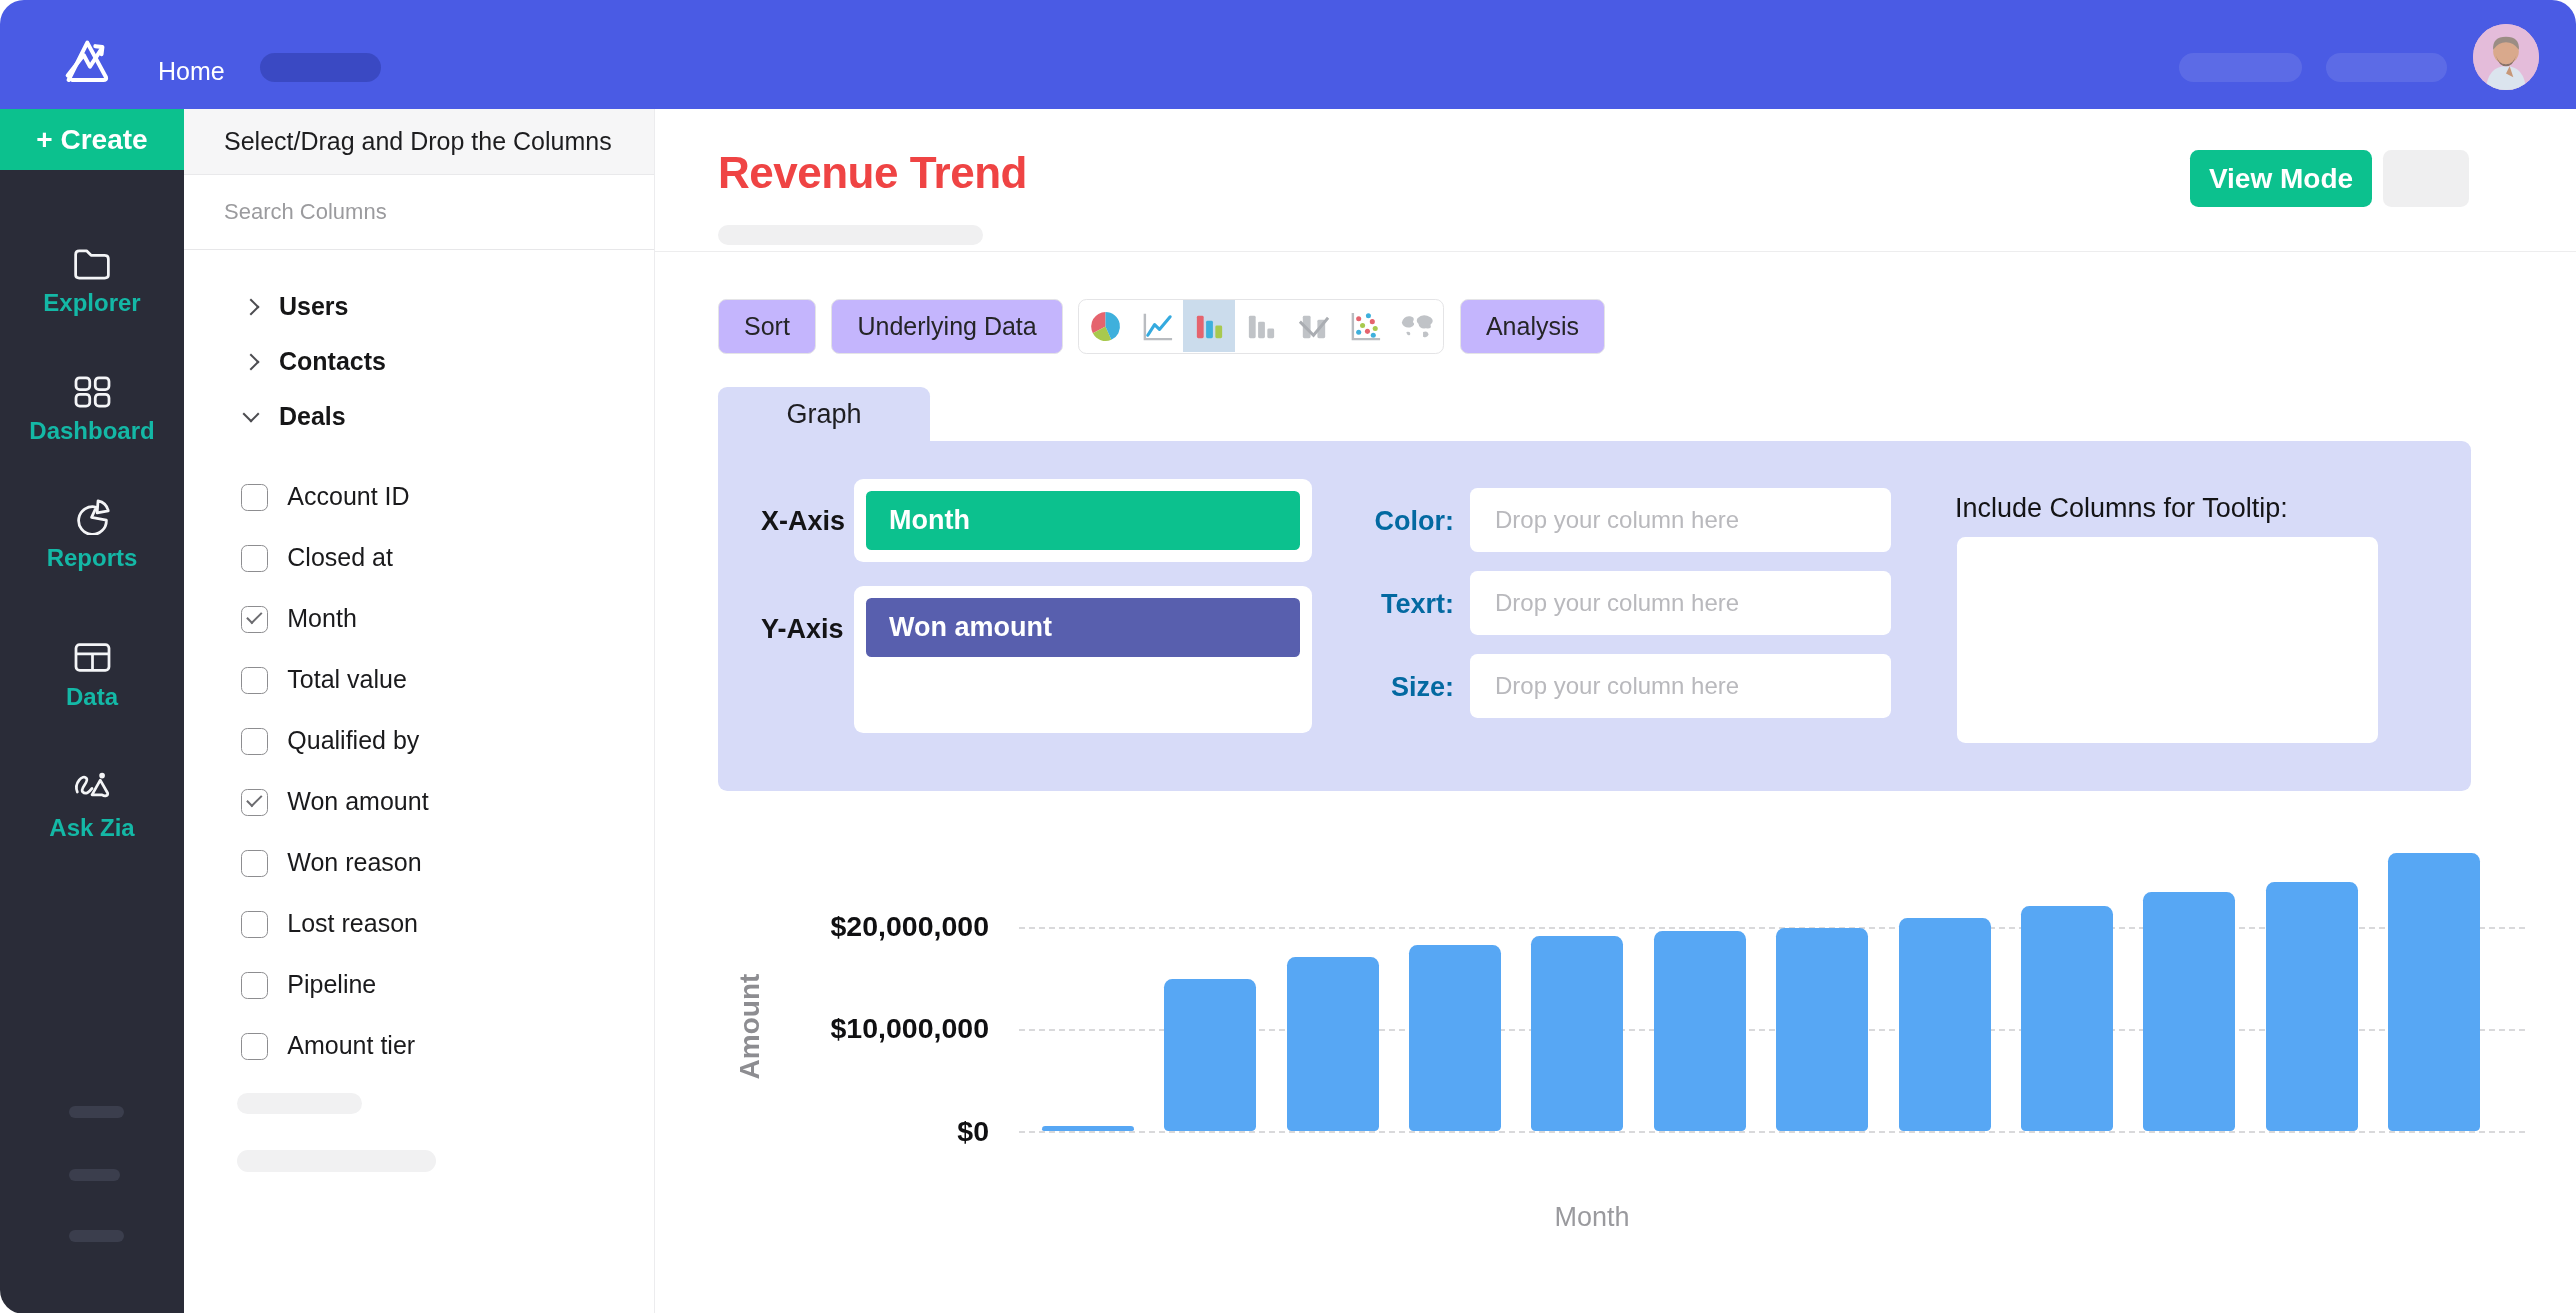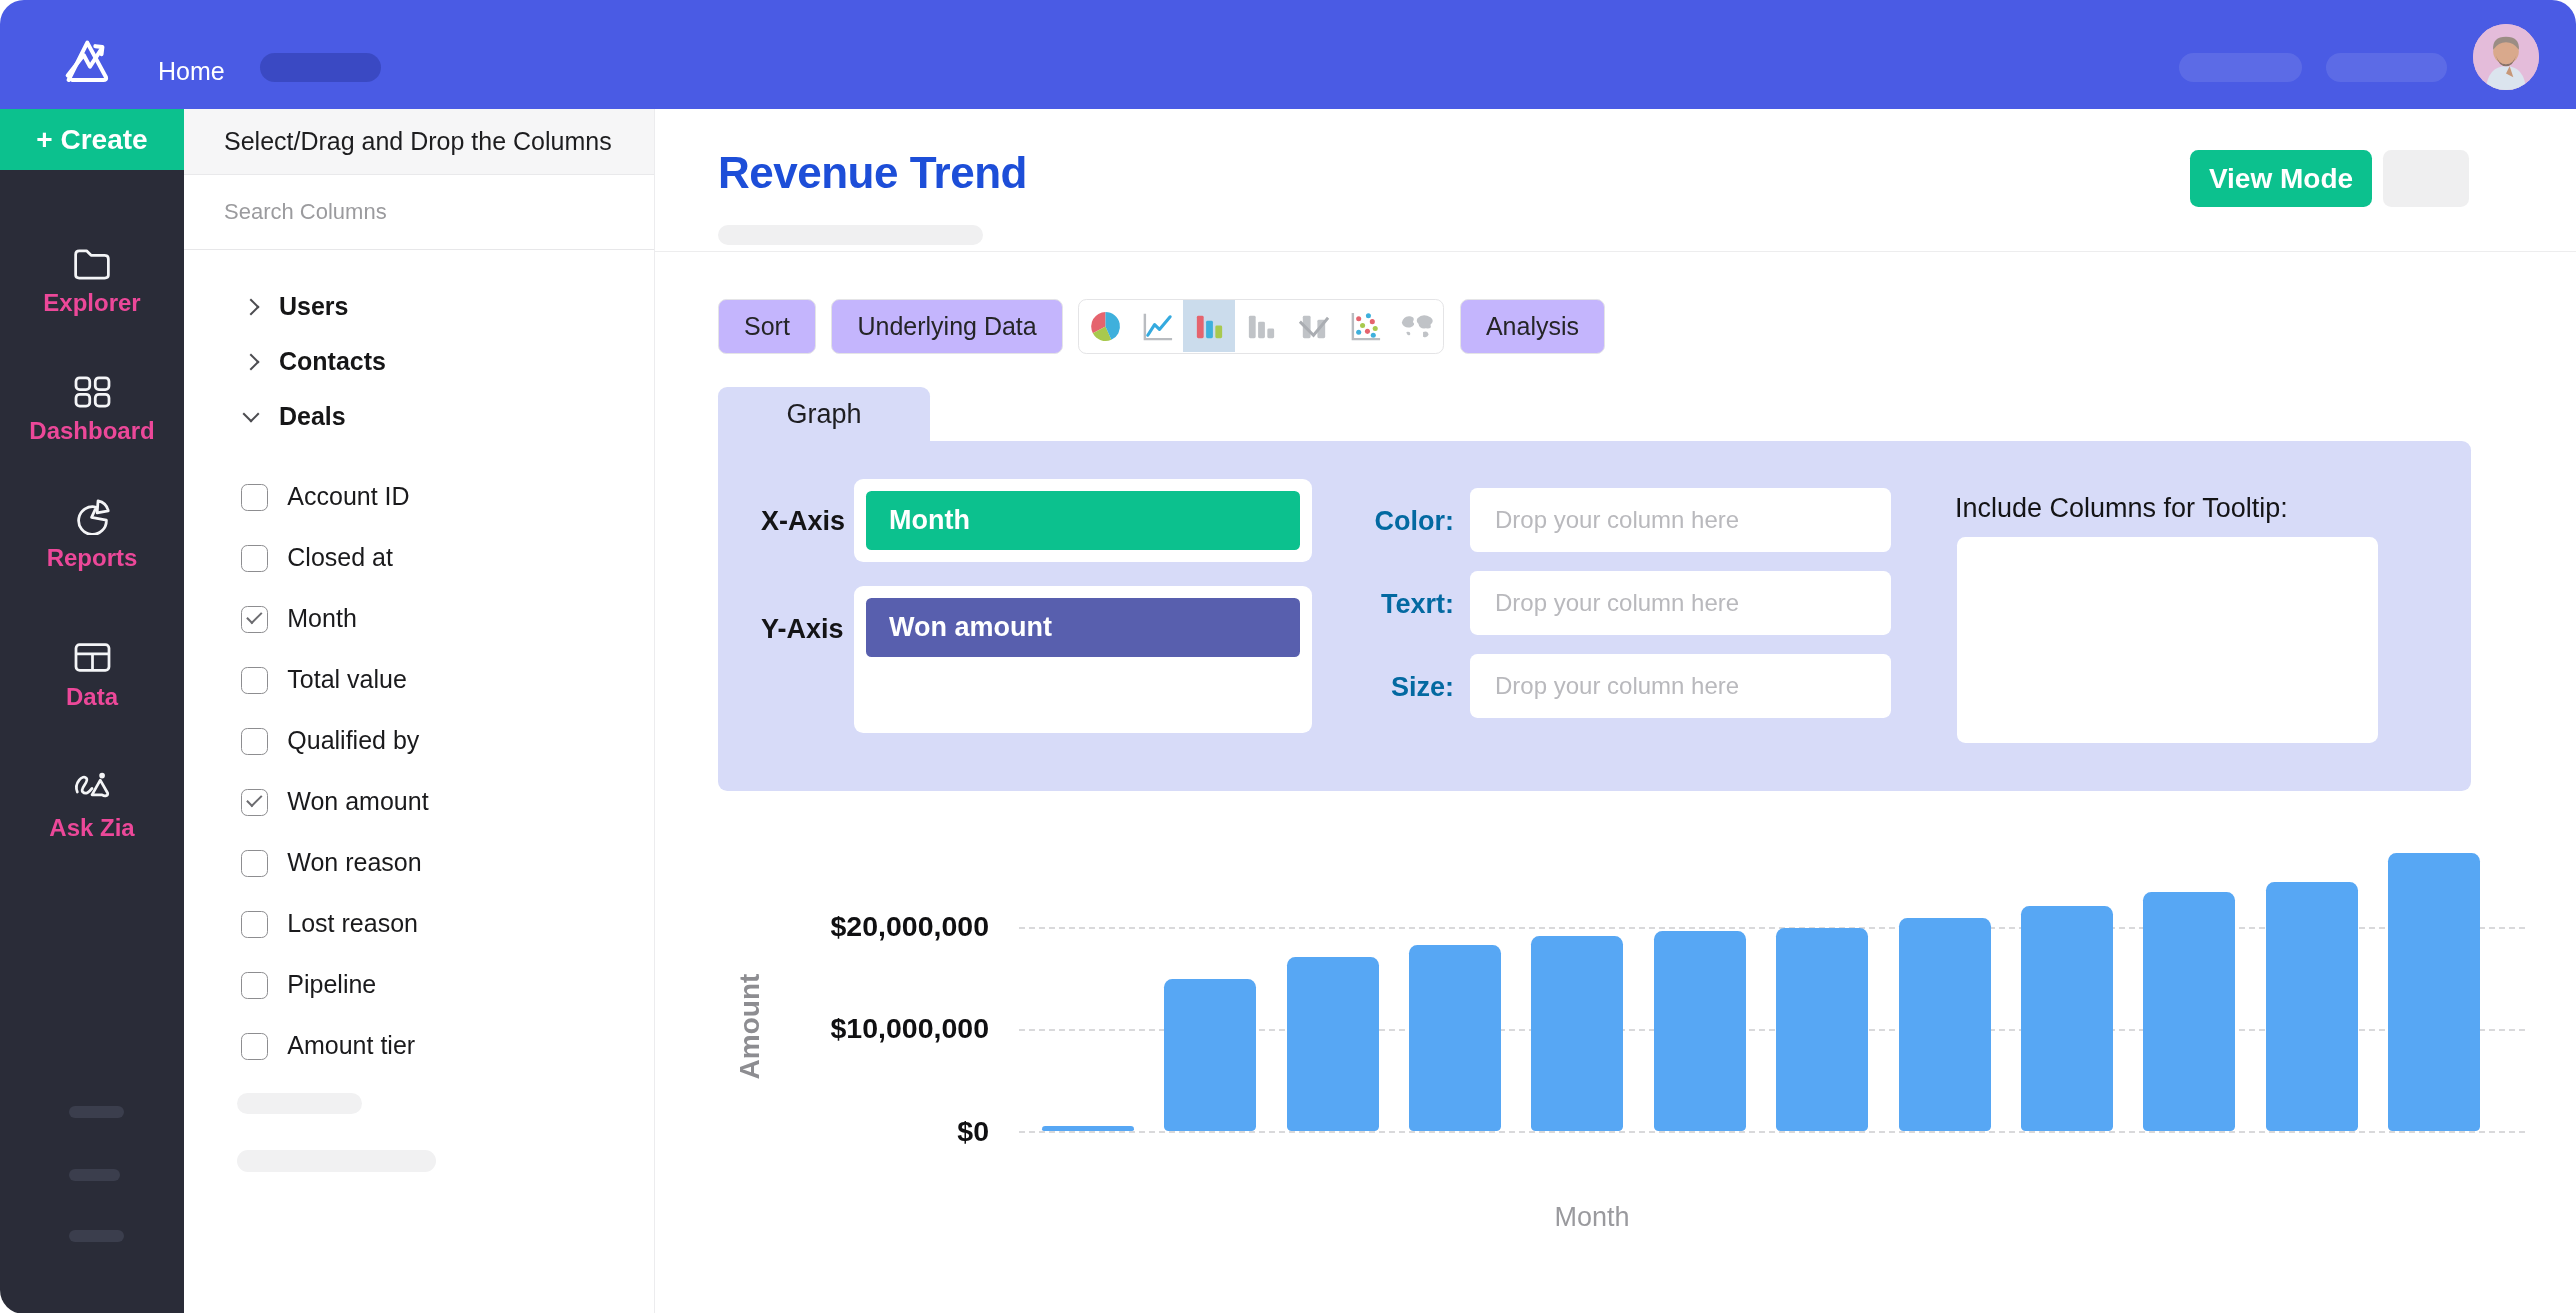--- a/index.html
+++ b/index.html
@@ -15,21 +15,21 @@
   .nav-pill.p2 { left: 2179px; width: 123px; background: rgba(255,255,255,0.10); }
   .nav-pill.p3 { left: 2326px; width: 121px; background: rgba(255,255,255,0.10); }
   .avatar { position: absolute; left: 2473px; top: 24px; width: 66px; height: 66px; border-radius: 50%; overflow: hidden; background: #e4bcda; }
 
   
   .sidebar { position: absolute; left: 0; top: 109px; width: 184px; height: 1205px; background: #2a2c38; }
   .create-btn { position: absolute; left: 0; top: 0; width: 184px; height: 61px; background: #0cc18e; color: #fff;
     font-size: 28px; font-weight: bold; display: flex; align-items: center; justify-content: center; cursor: pointer; }
   .side-item { position: absolute; left: 0; width: 184px; text-align: center; color: #ffffff; cursor: pointer; }
   .side-item svg { display: block; margin: 0 auto; }
-  .side-item .side-label { display: block; margin-top: 9.2px; font-size: 24px; font-weight: bold; color: #ec4899; }
+  .side-item .side-label { display: block; margin-top: 9.2px; font-size: 24px; font-weight: bold; color: #14b8a6; }
   .side-bar-ph { position: absolute; left: 69px; height: 12px; border-radius: 6.4px; background: #3b3e4d; }
 
   
   .columns-panel { position: absolute; left: 184px; top: 109px; width: 471px; height: 1205px; background: #ffffff; border-right: 1.8px solid #ececee; }
   .cp-header { height: 66px; background: #f6f6f7; border-bottom: 0.9px solid #e9e9eb; display: flex; align-items: center; padding-left: 40px; font-size: 25px; color: #1d1d1f; }
   .cp-search { height: 75px; border-bottom: 0.9px solid #e7e7e9; display: flex; align-items: center; padding-left: 40px; }
   .cp-search input { border: none; outline: none; width: 368px; font-size: 22px; font-family: "Liberation Sans", sans-serif; color: #333; background: transparent; }
   .cp-search input::placeholder { color: #9b9b9e; }
   .tree { margin-top: 29px; }
   .tree-row { height: 55px; display: flex; align-items: center; padding-left: 61px; cursor: pointer; }
@@ -42,21 +42,21 @@
   .cb { width: 27px; height: 27px; border: 1.8px solid #8d8d90; border-radius: 6.4px; background: #fff; position: relative; flex: 0 0 auto; }
   .cb.checked::after { content: ""; position: absolute; left: 4.6px; top: 5.5px; width: 13px; height: 6.4px;
     border-left: 2.8px solid #6c6c70; border-bottom: 2.8px solid #6c6c70; transform: rotate(-45deg); }
   .col-item .lbl { margin-left: 19.3px; font-size: 25px; color: #1a1a1c; }
   .cp-ph { border-radius: 11px; background: #f1f1f2; margin-left: 53px; }
   .cp-ph.a { width: 125px; height: 21px; margin-top: 33px; }
   .cp-ph.b { width: 199px; height: 22px; margin-top: 36px; }
 
   
   .main { position: absolute; left: 655px; top: 109px; width: 1921px; height: 1205px; background: #ffffff; }
-  .page-title { position: absolute; left: 63px; top: 39px; font-size: 44px; font-weight: 600; letter-spacing: -0.5px; color: #1d4ed8; }
+  .page-title { position: absolute; left: 63px; top: 39px; font-size: 44px; font-weight: 600; letter-spacing: -0.5px; color: #ef4444; }
   .subtitle-ph { position: absolute; left: 63px; top: 116px; width: 265px; height: 20px; border-radius: 10px; background: #f0f0f1; }
   .header-divider { position: absolute; left: 0; top: 142px; width: 1921px; height: 0; border-top: 1.8px solid #ededee; }
   .view-mode-btn { position: absolute; left: 1535px; top: 41px; width: 182px; height: 57px; background: #0cc18e; color: #fff;
     font-size: 28px; font-weight: bold; border: none; border-radius: 8.3px; display: flex; align-items: center; justify-content: center; cursor: pointer; font-family: "Liberation Sans", sans-serif; }
   .ghost-btn { position: absolute; left: 1728px; top: 41px; width: 86px; height: 57px; background: #efeff0; border: none; border-radius: 8.3px; cursor: pointer; }
 
   .toolbar { position: absolute; left: 63px; top: 190px; display: flex; gap: 15.6px; align-items: center; }
   .tb-btn { height: 55px; background: #c4b5fd; border: 1.8px solid #e4e4e6; border-radius: 8.3px; font-size: 25px; color: #252527;
     display: flex; align-items: center; justify-content: center; padding: 0 25px; cursor: pointer; font-family: "Liberation Sans", sans-serif; }
   .icon-group { height: 55px; background: #fff; border: 1.8px solid #e4e4e6; border-radius: 8.3px; display: flex; overflow: hidden; }

